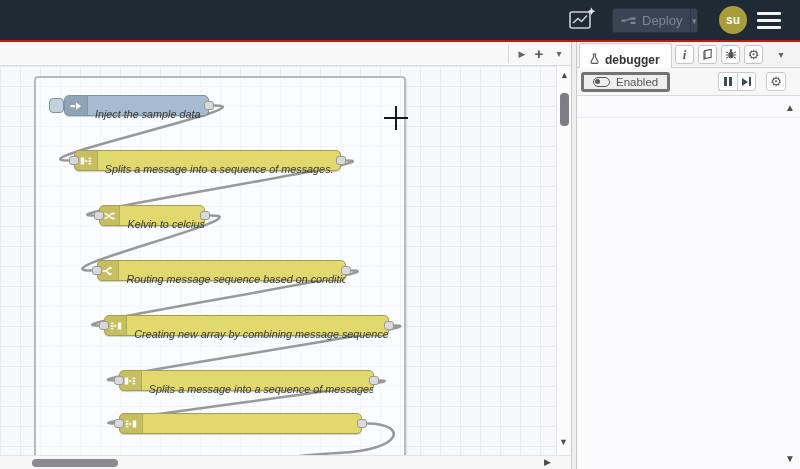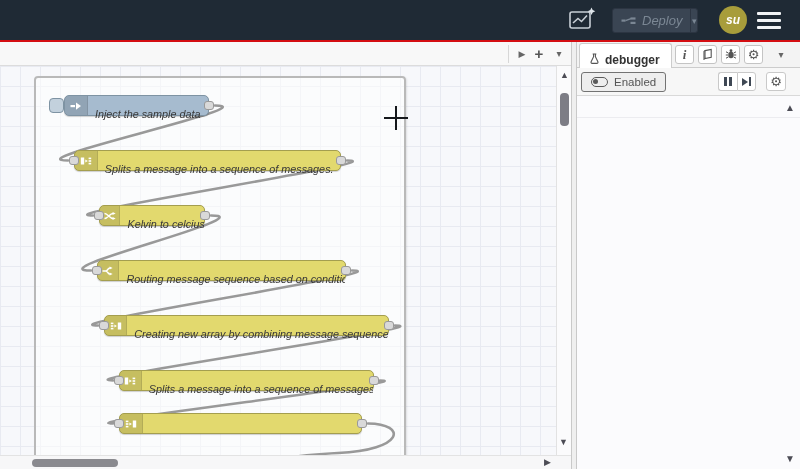--- a/index.html
+++ b/index.html
@@ -2,21 +2,21 @@
 <html><head>
 <meta charset="utf-8">
 <style>
   * { margin:0; padding:0; box-sizing:border-box; }
   html,body { width:800px; height:469px; overflow:hidden;
     font-family:"Liberation Sans","DejaVu Sans",sans-serif; background:#fff; }
 
   
   .header { position:relative; width:800px; height:40px; background:#1f2a35; }
   .red-line { width:800px; height:2px; background:#d40e12; }
-  .hdr-btn { position:absolute; cursor:pointer;font-style:italic; }
+  .hdr-btn { position:absolute; cursor:pointer; }
   .ai-btn { left:566px; top:6px; width:32px; height:28px; }
   .deploy { left:612px; top:8px; width:86px; height:25px; background:#3a4553;
     border:1px solid #2c3542; border-radius:3px; display:flex; align-items:center; }
   .deploy-main { display:flex; align-items:center; gap:6px; padding:0 8px; height:100%; flex:1; }
   .deploy-label { color:#7b8794; font-size:13px; }
   .deploy-chevron { width:20px; height:100%; border-left:1px solid #2c3542;
     display:flex; align-items:center; justify-content:center; color:#7b8794; font-size:9px; }
   .avatar { left:719px; top:6px; width:28px; height:28px; border-radius:50%;
     background:#a89d3b; color:#fff; font-size:12px; font-weight:bold;
     display:flex; align-items:center; justify-content:center; }
@@ -90,21 +90,21 @@
     display:flex; align-items:center; gap:5px; padding:16px 9px;
     font-size:12px; font-weight:bold; color:#333; cursor:pointer; }
   .sb-iconbtn { position:absolute; top:3px; width:19px; height:19px; background:#fff;
     border:1px solid #c4c4c4; border-radius:3px; display:flex; align-items:center;
     justify-content:center; color:#555; cursor:pointer; }
   .sb-dd { position:absolute; top:3px; width:20px; height:19px; display:flex; align-items:center;
     justify-content:center; color:#666; font-size:10px; cursor:pointer; }
 
   .sb-toolrow { position:relative; height:28px; background:#f7f7f7; border-bottom:1px solid #d9d9d9; }
   .enabled-btn { position:absolute; left:4px; top:4px; height:20px; padding:0 9px;
-    background:#eee; border:1px solid #737373; border-radius:3px;
+    background:#eee; border:3px solid #737373; border-radius:3px;
     display:flex; align-items:center; gap:6px; font-size:11.5px; color:#555; cursor:pointer; }
   .toggle-icon { position:relative; width:17px; height:10px; border:1.5px solid #5a5a5a; border-radius:5px; }
   .toggle-icon i { position:absolute; left:1px; top:1px; width:5px; height:5px; background:#5a5a5a; border-radius:50%; }
   .pausegroup { position:absolute; left:141px; top:4px; display:flex; }
   .pg-btn { width:19px; height:19px; background:#fff; border:1px solid #c9c9c9;
     display:flex; align-items:center; justify-content:center; cursor:pointer; }
   .pg-btn:first-child { border-radius:3px 0 0 3px; border-right:none; }
   .pg-btn:last-child { border-radius:0 3px 3px 0; }
   .pause-bars { display:flex; gap:2px; }
   .pause-bars b { width:3px; height:9px; background:#3f4854; }

